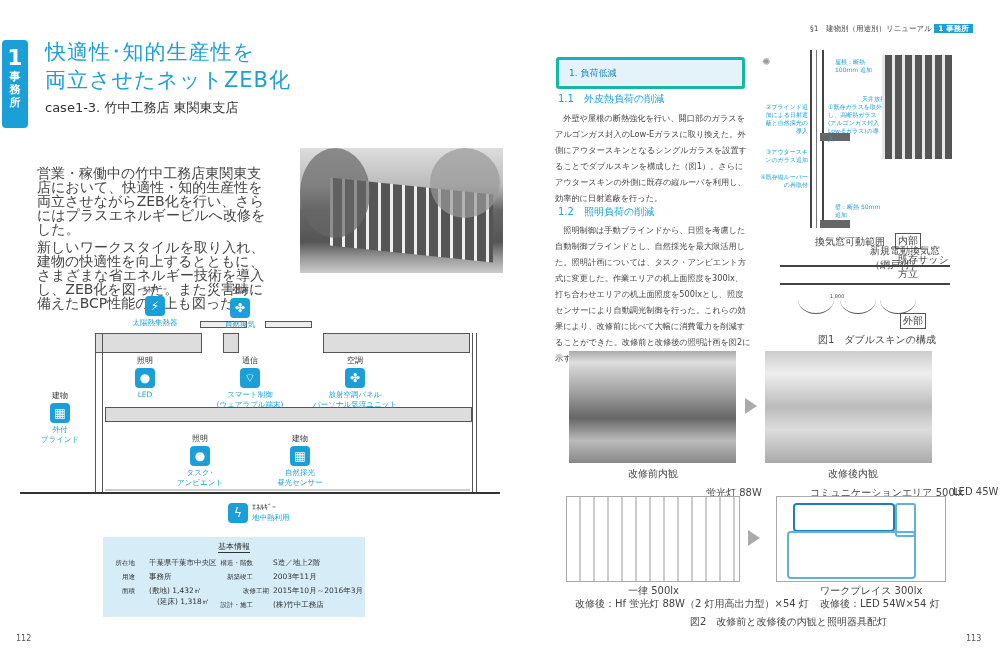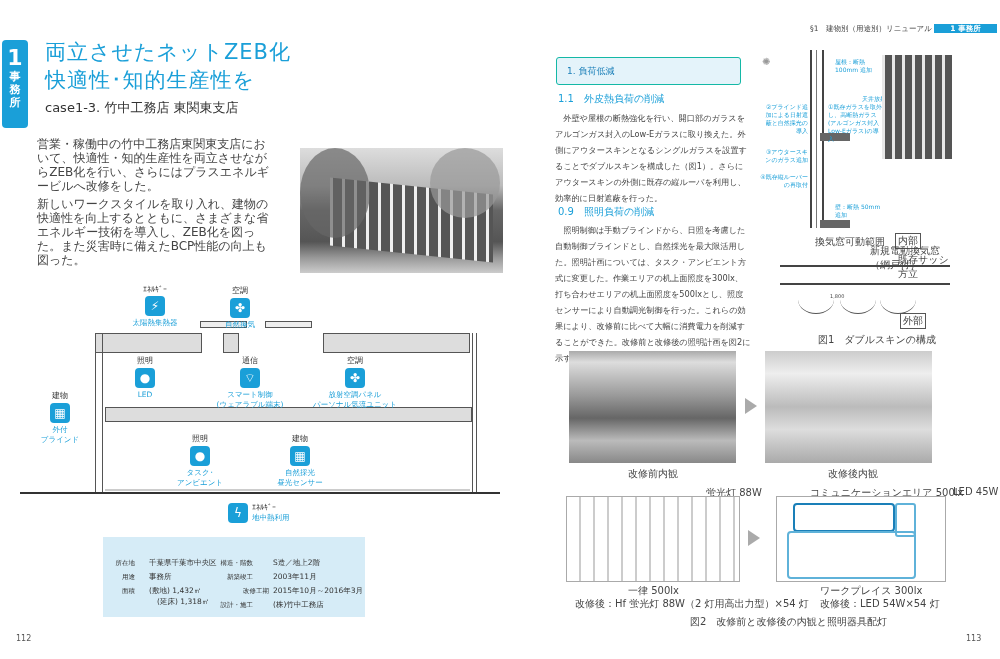--- a/index.html
+++ b/index.html
@@ -4,64 +4,64 @@
 <style>
   html,body{margin:0;padding:0;background:#fff;}
   body{width:1000px;height:659px;position:relative;overflow:hidden;font-family:"DejaVu Sans",sans-serif;color:#333;}
   .abs{position:absolute;}
   
   .tab{left:2px;top:40px;width:26px;height:88px;background:#1a9fd8;border-radius:4px;color:#fff;text-align:center;}
   .tab .num{font-size:22px;font-weight:bold;margin-top:6px;line-height:24px;}
   .tab .vt{font-size:11px;line-height:13px;font-weight:bold;}
   .title{left:45px;top:38px;font-size:21px;color:#1a9fd8;line-height:28px;letter-spacing:1px;}
   .subtitle{left:45px;top:99px;font-size:13px;color:#333;}
-  .intro{left:37px;top:137px;width:232px;font-size:12px;line-height:14px;color:#444;}
+  .intro{left:37px;top:166px;width:232px;font-size:14px;line-height:14px;color:#444;}
   .intro p{margin:0 0 4px 0;}
   .photo{background:linear-gradient(180deg,#ddd 0%,#bbb 30%,#666 50%,#555 75%,#999 88%,#ccc 100%);}
   .photo-bldg{left:300px;top:148px;width:203px;height:125px;overflow:hidden;}
   .louvers{position:absolute;left:30px;right:10px;top:38px;height:68px;background:repeating-linear-gradient(90deg,#eee 0 3px,#555 3px 12px);transform:skewY(6deg);}
   .tree{position:absolute;border-radius:50%;background:#666;opacity:.7;}
   
   .ico{width:20px;height:20px;background:#1a9fd8;border-radius:4px;color:#fff;text-align:center;font-size:12px;line-height:20px;}
   .dlab{font-size:8px;color:#333;text-align:center;}
   .dcap{font-size:7.5px;color:#1a9fd8;text-align:center;line-height:10px;}
   .slab{background:#ddd;border:1px solid #555;}
   .wall{border-left:1px solid #555;border-right:1px solid #555;}
   
   .info{left:103px;top:537px;width:262px;height:80px;background:#d6ecf7;}
   .info-title{left:0;width:262px;top:4px;text-align:center;font-size:8px;}
   .info-title span{border-bottom:1px solid #333;padding-bottom:1px;}
   .info .k{font-size:6.5px;color:#333;text-align:right;width:30px;}
   .info .v{font-size:7.5px;color:#333;}
   .pgnum{font-size:8px;color:#555;}
   
   .header-r{left:810px;top:24px;font-size:7.5px;color:#444;}
-  .header-r .badge{background:#1a9fd8;color:#fff;padding:0 16px;font-weight:bold;}
-  .sec-box{left:556px;top:57px;width:183px;height:26px;background:#e4f3fa;border:1px solid #14b8a6;border-radius:3px;}
+  .header-r .badge{background:#1a9fd8;color:#fff;padding:0 4px;font-weight:bold;}
+  .sec-box{left:556px;top:57px;width:183px;height:26px;background:#e4f3fa;border:3px solid #14b8a6;border-radius:3px;}
   .sec-box span{position:absolute;left:10px;top:7px;font-size:9px;color:#1a7fb8;}
   .h2{font-size:10px;color:#1a9fd8;}
   .body-r{width:196px;font-size:8.2px;line-height:16px;color:#444;text-indent:1em;}
   .cap{font-size:10px;color:#444;}
   .callout{font-size:6px;color:#1a9fd8;line-height:8px;}
   .arrow-tri{width:0;height:0;border-top:8px solid transparent;border-bottom:8px solid transparent;border-left:12px solid #aaa;}
   .plan{background:#fff;border:1px solid #aaa;}
 </style>
 </head>
 <body>
 
 <div class="abs tab">
   <div class="num">1</div>
   <div class="vt">事</div>
   <div class="vt">務</div>
   <div class="vt">所</div>
 </div>
 
 <div class="abs title">
+  <div>快適性･知的生産性を</div>
   <div>両立させたネットZEB化</div>
-  <div>快適性･知的生産性を</div>
 </div>
 <div class="abs subtitle">case1-3. 竹中工務店 東関東支店</div>
 
 <div class="abs intro">
   <p>営業・稼働中の竹中工務店東関東支店において、快適性・知的生産性を両立させながらZEB化を行い、さらにはプラスエネルギービルへ改修をした。</p>
   <p>新しいワークスタイルを取り入れ、建物の快適性を向上するとともに、さまざまな省エネルギー技術を導入し、ZEB化を図った。また災害時に備えたBCP性能の向上も図った。</p>
 </div>
 
 <div class="abs photo photo-bldg">
   <div class="louvers"></div>
@@ -131,20 +131,21 @@
 昼光センサー</div>
   </div>
   <div class="abs" style="left:208px;top:218px;width:80px;">
     <div class="ico abs" style="left:0;top:0;">ϟ</div>
     <div class="abs dlab" style="left:24px;top:0;text-align:left;">ｴﾈﾙｷﾞｰ</div>
     <div class="abs dcap" style="left:24px;top:10px;text-align:left;">地中熱利用</div>
   </div>
 </div>
 
 <div class="abs info">
+  <div class="abs info-title"><span>基本情報</span></div>
   <div class="abs k" style="left:2px;top:22px;">所在地</div>
   <div class="abs v" style="left:46px;top:21px;">千葉県千葉市中央区</div>
   <div class="abs k" style="left:2px;top:36px;">用途</div>
   <div class="abs v" style="left:46px;top:35px;">事務所</div>
   <div class="abs k" style="left:2px;top:50px;">面積</div>
   <div class="abs v" style="left:46px;top:49px;">(敷地) 1,432㎡</div>
   <div class="abs v" style="left:54px;top:60px;">(延床) 1,318㎡</div>
   <div class="abs k" style="left:110px;top:22px;width:40px;">構造・階数</div>
   <div class="abs v" style="left:170px;top:21px;">S造／地上2階</div>
   <div class="abs k" style="left:110px;top:36px;width:40px;">新築竣工</div>
@@ -162,21 +163,21 @@
   <span class="badge">1 事務所</span>
 </div>
 
 <div class="abs sec-box">
   <span>1. 負荷低減</span>
 </div>
 
 <div class="abs h2" style="left:558px;top:92px;">1.1　外皮熱負荷の削減</div>
 <div class="abs body-r" style="left:555px;top:110px;">外壁や屋根の断熱強化を行い、開口部のガラスをアルゴンガス封入のLow-Eガラスに取り換えた。外側にアウタースキンとなるシングルガラスを設置することでダブルスキンを構成した（図1）。さらにアウタースキンの外側に既存の縦ルーバを利用し、効率的に日射遮蔽を行った。</div>
 
-<div class="abs h2" style="left:558px;top:205px;">0.9　照明負荷の削減</div>
+<div class="abs h2" style="left:558px;top:205px;">1.2　照明負荷の削減</div>
 <div class="abs body-r" style="left:555px;top:222px;">照明制御は手動ブラインドから、日照を考慮した自動制御ブラインドとし、自然採光を最大限活用した。照明計画については、タスク・アンビエント方式に変更した。作業エリアの机上面照度を300lx、打ち合わせエリアの机上面照度を500lxとし、照度センサーにより自動調光制御を行った。これらの効果により、改修前に比べて大幅に消費電力を削減することができた。改修前と改修後の照明計画を図2に示す。</div>
 
 <div class="abs" style="left:760px;top:48px;width:120px;height:190px;">
   <div class="abs" style="left:2px;top:8px;font-size:10px;color:#999;">✺</div>
   <div class="abs" style="left:50px;top:2px;width:2px;height:178px;background:#444;"></div>
   <div class="abs" style="left:56px;top:2px;width:1px;height:178px;background:#777;"></div>
   <div class="abs" style="left:62px;top:2px;width:2px;height:178px;background:#444;"></div>
   <div class="abs" style="left:60px;top:85px;width:30px;height:8px;background:#666;"></div>
   <div class="abs" style="left:60px;top:172px;width:30px;height:8px;background:#666;"></div>
   <div class="abs callout" style="left:75px;top:10px;width:45px;">屋根：断熱 100mm 追加</div>

